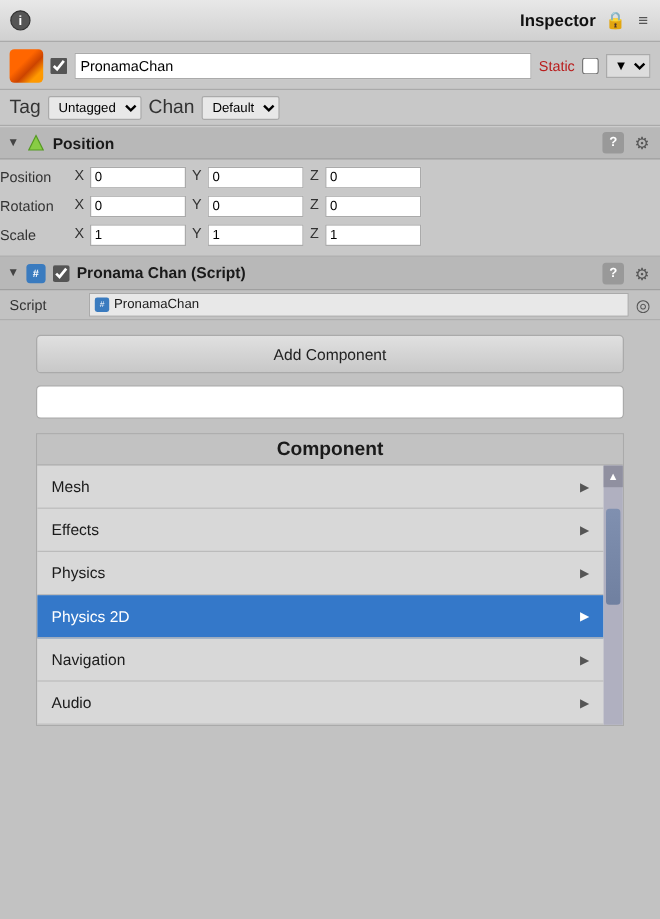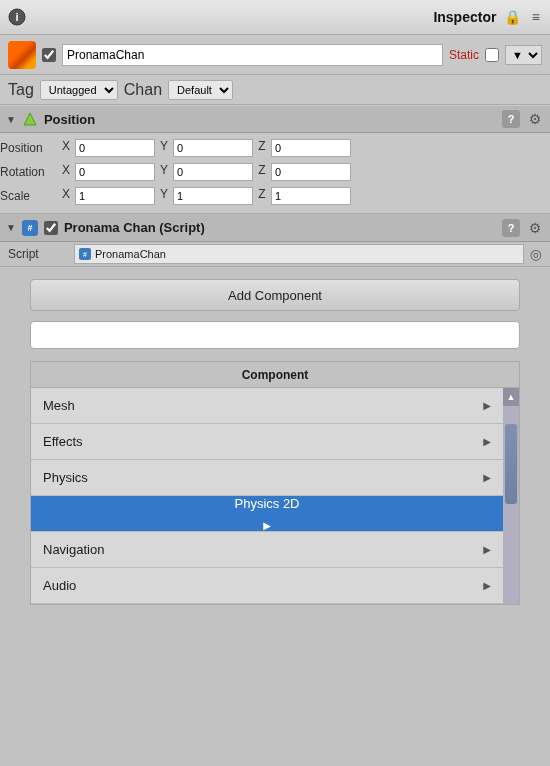--- a/index.html
+++ b/index.html
@@ -322,42 +322,41 @@
     .component-list-header {
       height: 26px;
       background: #c2c2c2;
       display: flex;
       align-items: center;
       justify-content: center;
       border-bottom: 1px solid #aaa;
     }
     .component-list-title {
       font-weight: bold;
-      font-size: 12px;
+      font-size: 16px;
     }
     .component-list-body {
       display: flex;
       background: #d8d8d8;
     }
     .component-items {
       flex: 1;
       overflow: hidden;
     }
     .component-item {
       height: 36px;
       display: flex;
       align-items: center;
       padding: 0 12px;
       border-bottom: 1px solid #bbb;
       cursor: pointer;
     }
     .component-item.selected {
       background: #3478c9;
       color: #fff;
-      flex-direction: column;
     }
     .component-item-label {
       font-size: 13px;
       flex: 1;
     }
     .component-item-arrow {
       font-size: 10px;
       color: #555;
     }
     .component-item.selected .component-item-arrow {

